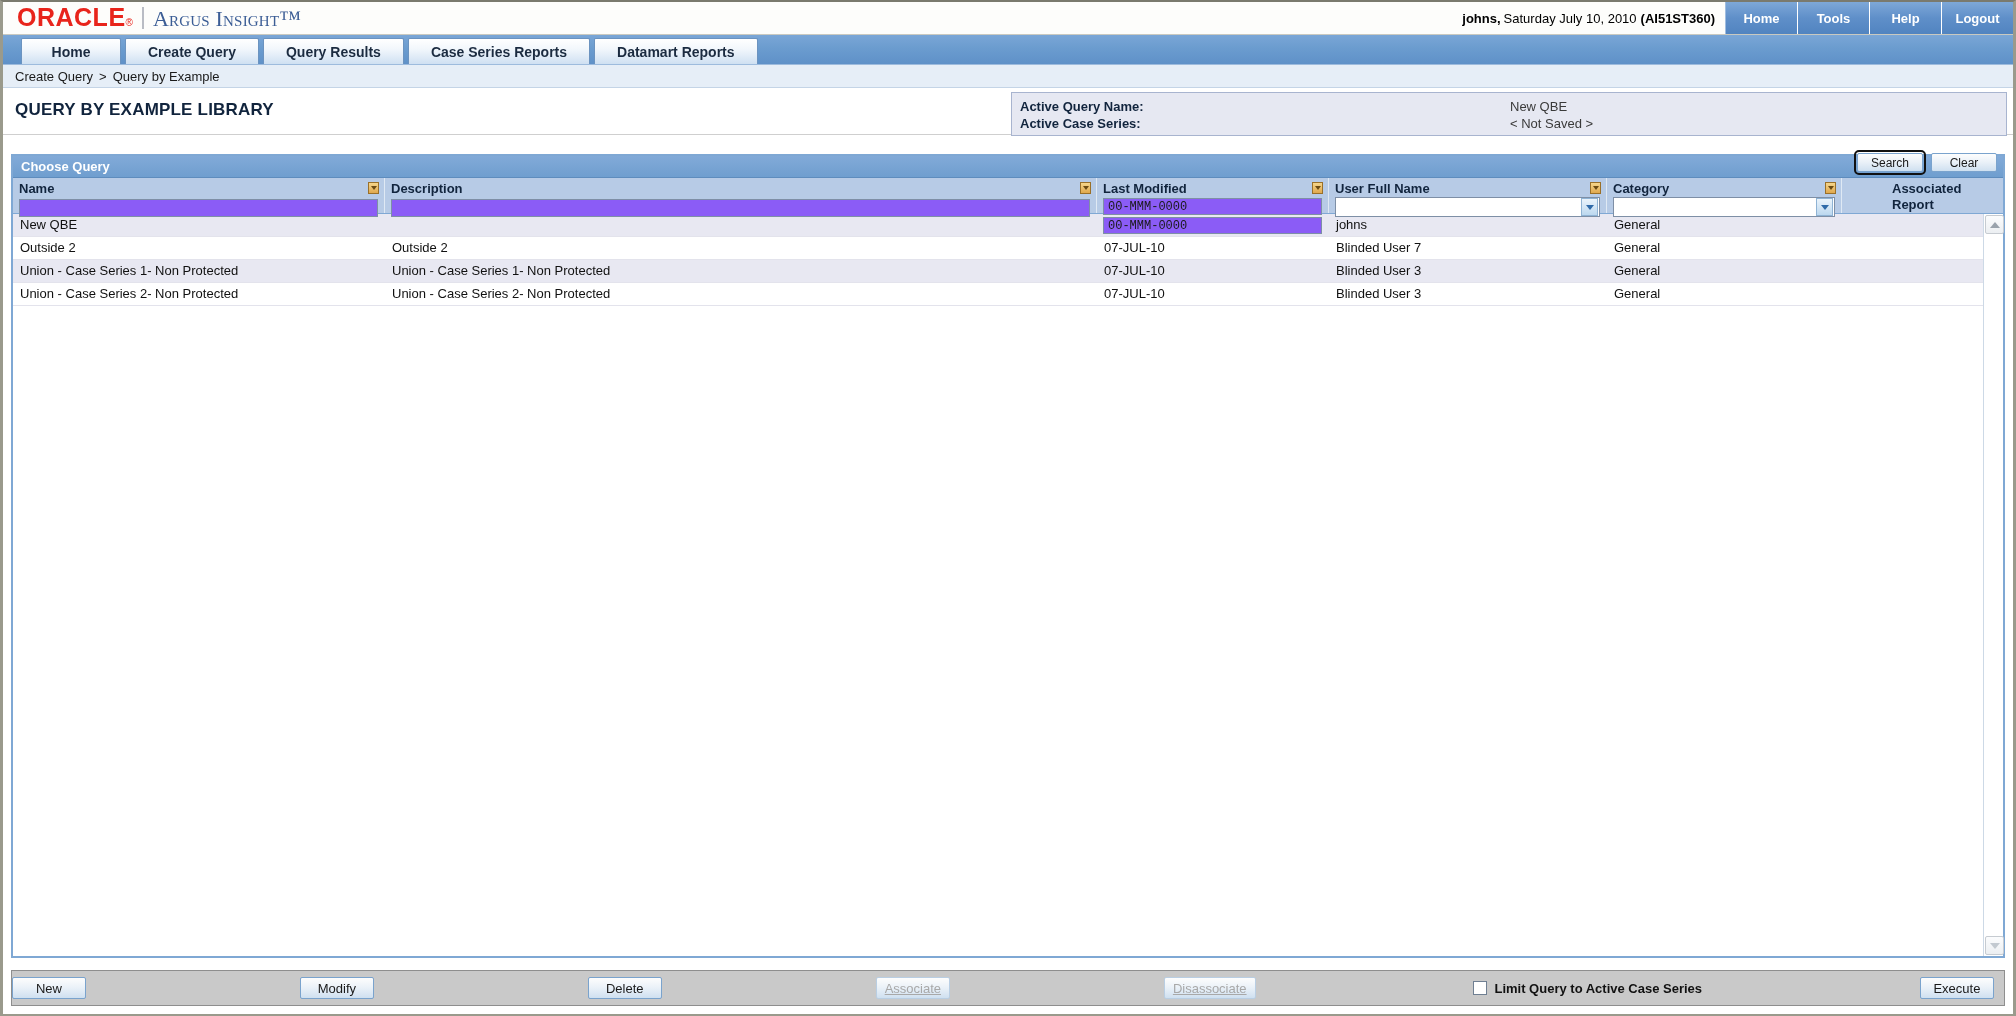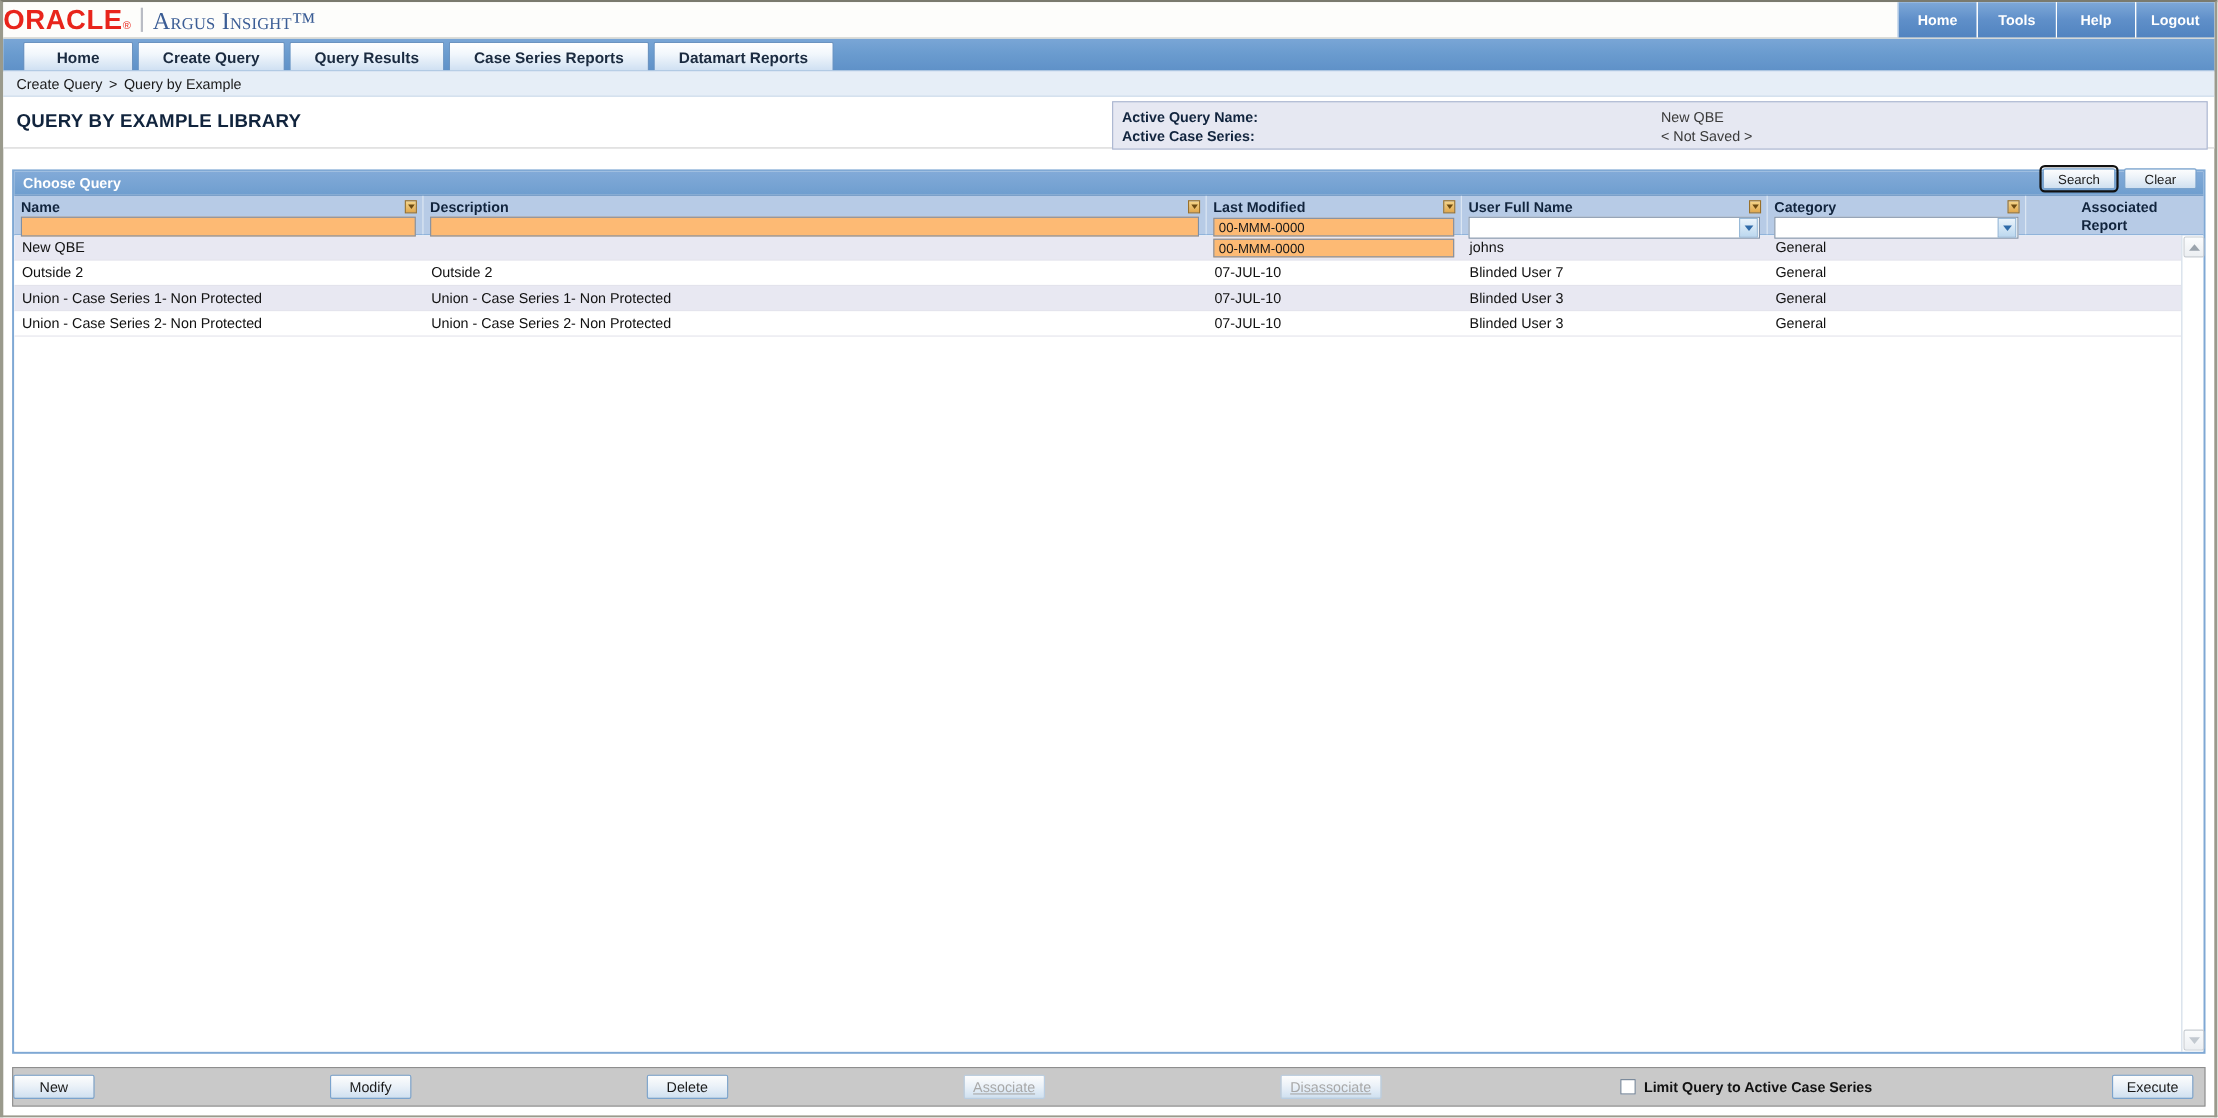--- a/index.html
+++ b/index.html
@@ -25,21 +25,21 @@
 
   
   .masthead {
     position: relative;
     height: 33px;
     background: #fdfdfb;
     border-bottom: 1px solid #c9c9c0;
     display: flex;
     align-items: center;
   }
-  .brand { display: flex; align-items: baseline; }
+  .brand { display: flex; align-items: baseline; padding-left: 14px; }
   .oracle-logo {
     font-family: "Liberation Sans", sans-serif;
     font-weight: bold;
     font-size: 25px;
     letter-spacing: 0.5px;
     color: #e8241b;
     line-height: 1;
   }
   .oracle-reg { font-size: 10px; vertical-align: super; color: #e8241b; }
   .brand-sep {
@@ -219,25 +219,25 @@
     width: 0; height: 0;
     border-left: 3px solid transparent;
     border-right: 3px solid transparent;
     border-top: 4px solid #6b4a12;
   }
   .filter-wrap { margin-top: auto; padding-bottom: 3px; }
   .filter-input {
     width: 100%;
     height: 18px;
     font-size: 12px;
-    font-family: Liberation Sans, sans-serif;
+    font-family: Liberation Mono, monospace;
     color: #1a1a1a;
     padding: 0 4px;
     border: 1px solid #7e8fa6;
-    background: #fdba74;
+    background: #8b5cf6;
   }
   .date-stack { margin-top: 1px; display: flex; flex-direction: column; gap: 2px; padding-bottom: 2px; }
   .date-stack .filter-input { height: 17px; }
   .filter-select {
     width: 100%;
     height: 20px;
     font-size: 12px;
     font-family: "Liberation Sans", sans-serif;
     border: 1px solid #7e8fa6;
     background: #ffffff;
@@ -337,20 +337,25 @@
   <div class="masthead">
     <div class="brand">
       <span class="oracle-logo">ORACLE</span>
         <span class="oracle-reg">®</span>
       <span class="brand-sep"></span>
       <span class="product-name">Argus Insight</span>
         <span class="product-name tm">™</span>
     </div>
 
     <div class="masthead-right">
+      <div class="user-strip">
+        <span class="uname">johns,</span>
+        <span class="udate">Saturday July 10, 2010</span>
+        <span class="ucode">(AI51ST360)</span>
+      </div>
       <div class="util-nav">
         <a class="util-link">Home</a>
         <a class="util-link">Tools</a>
         <a class="util-link">Help</a>
         <a class="util-link">Logout</a>
       </div>
     </div>
   </div>
 
   <div class="tabbar">

